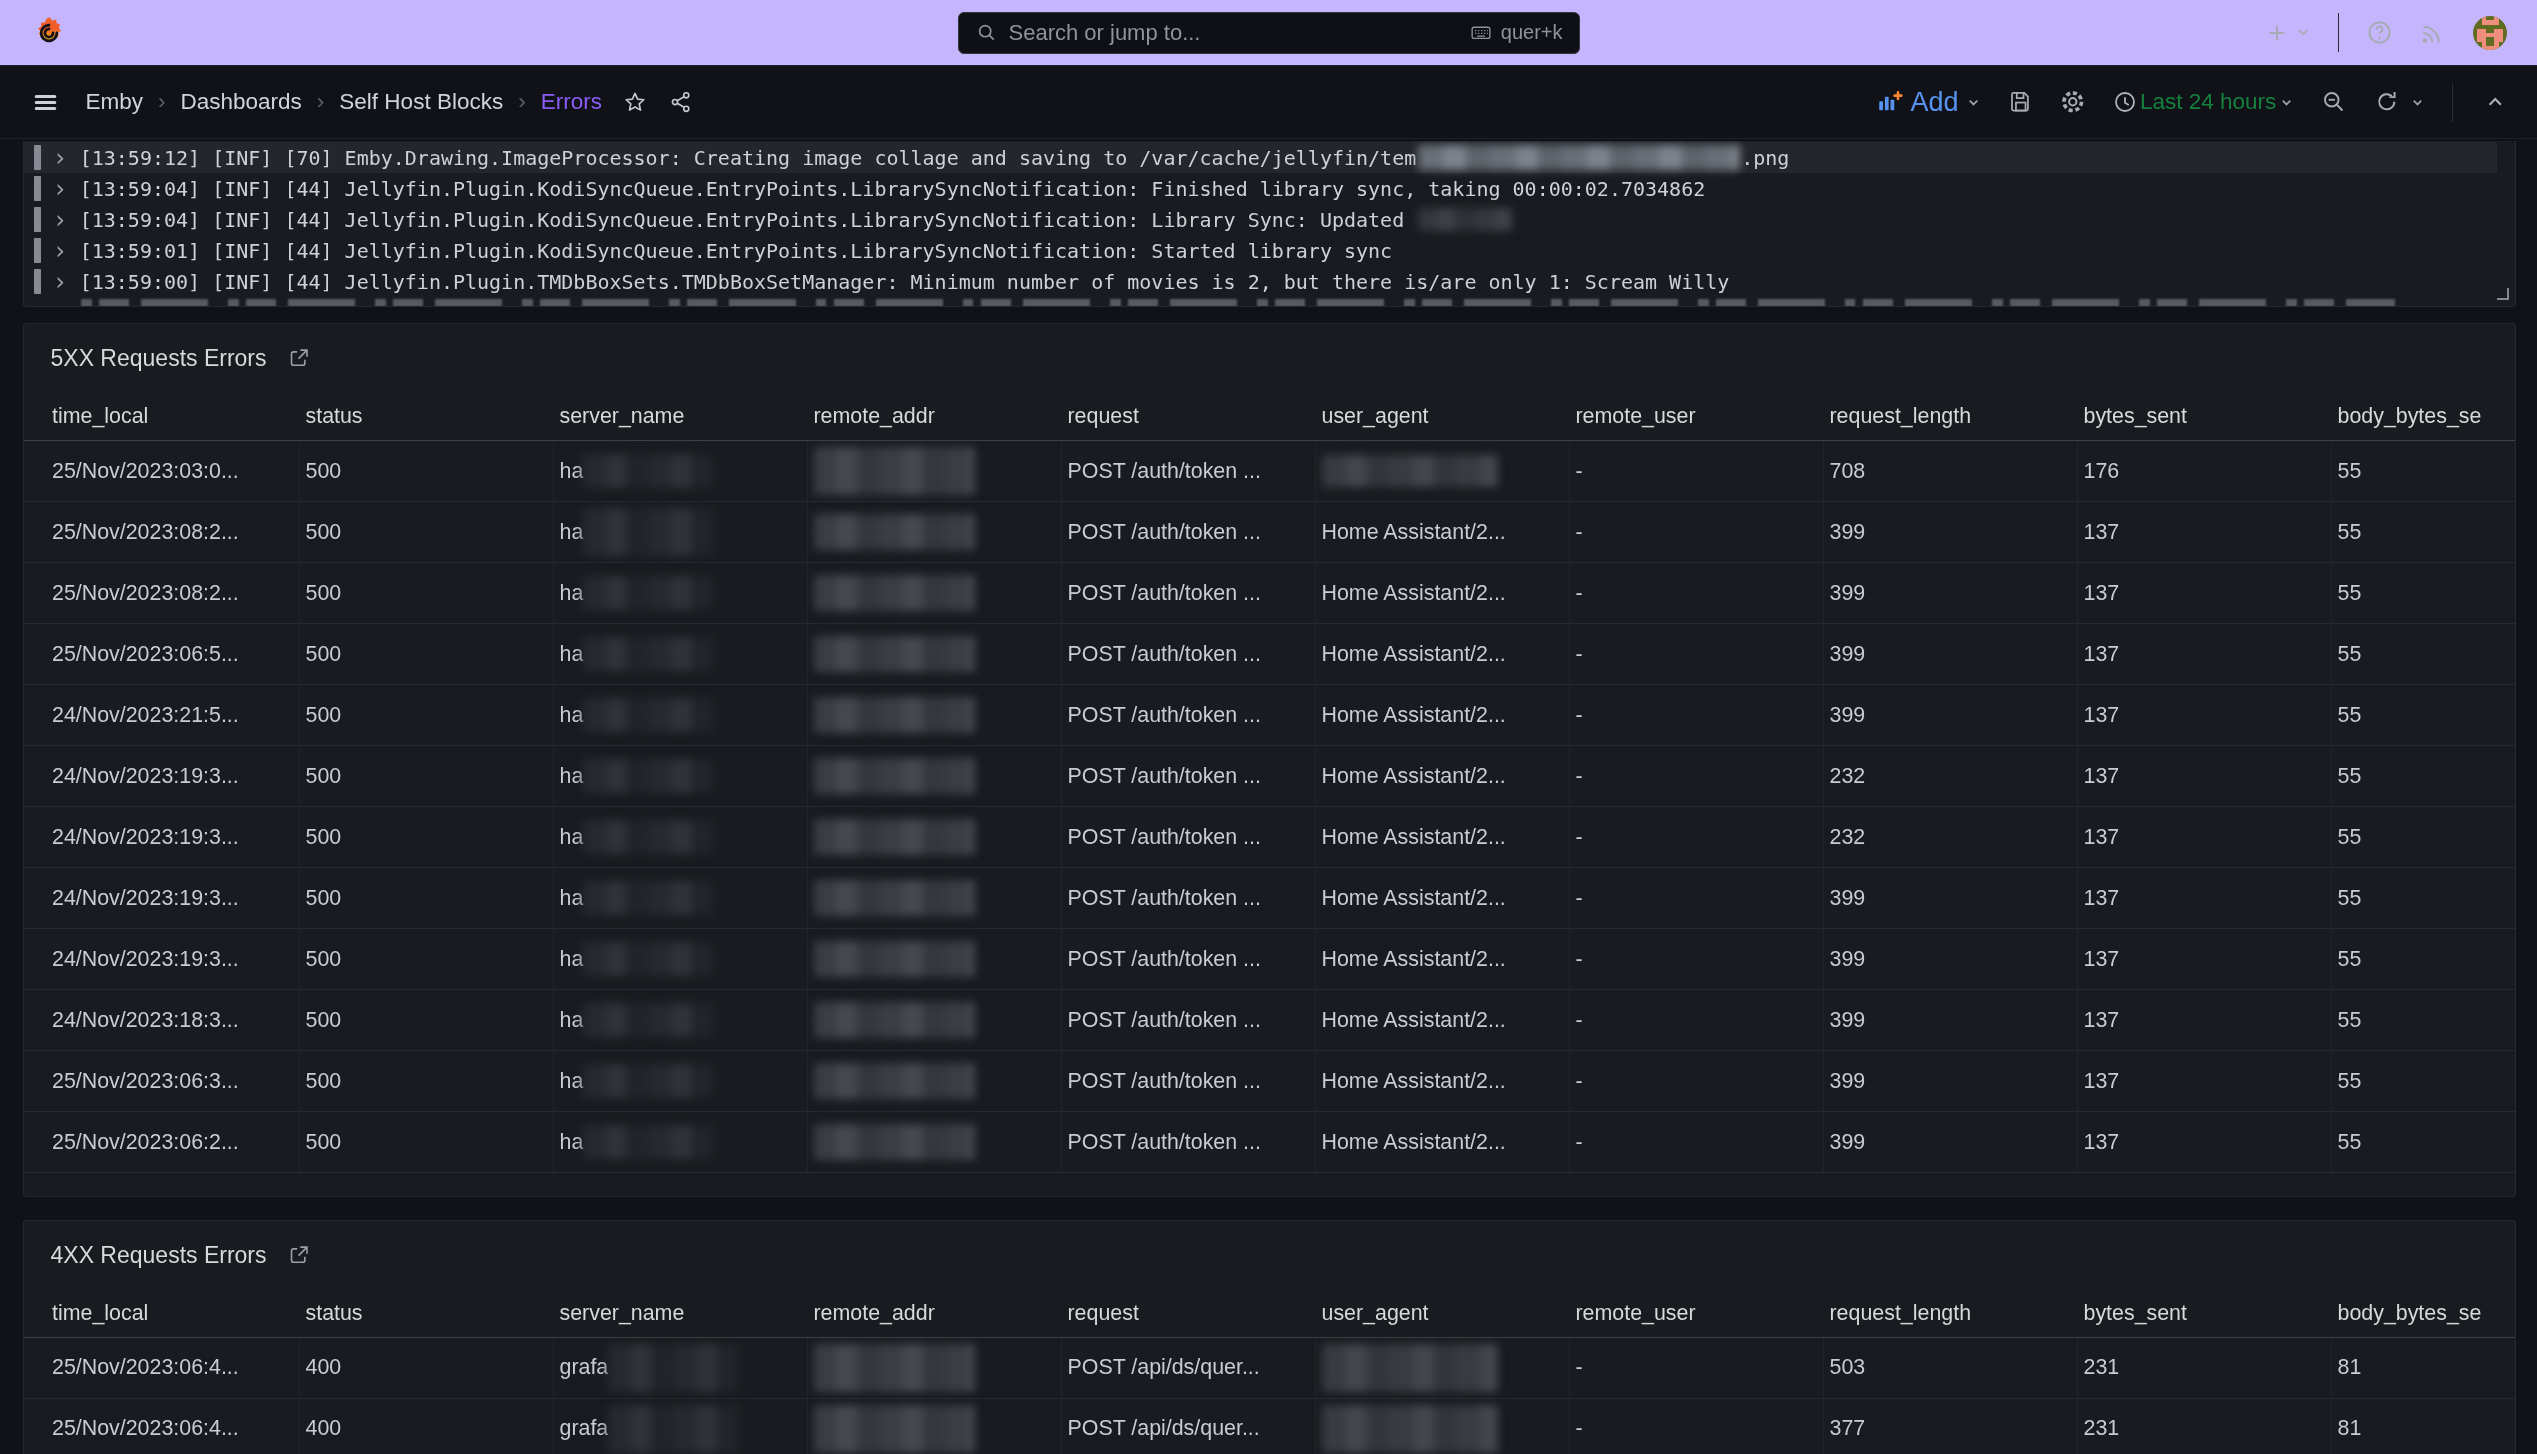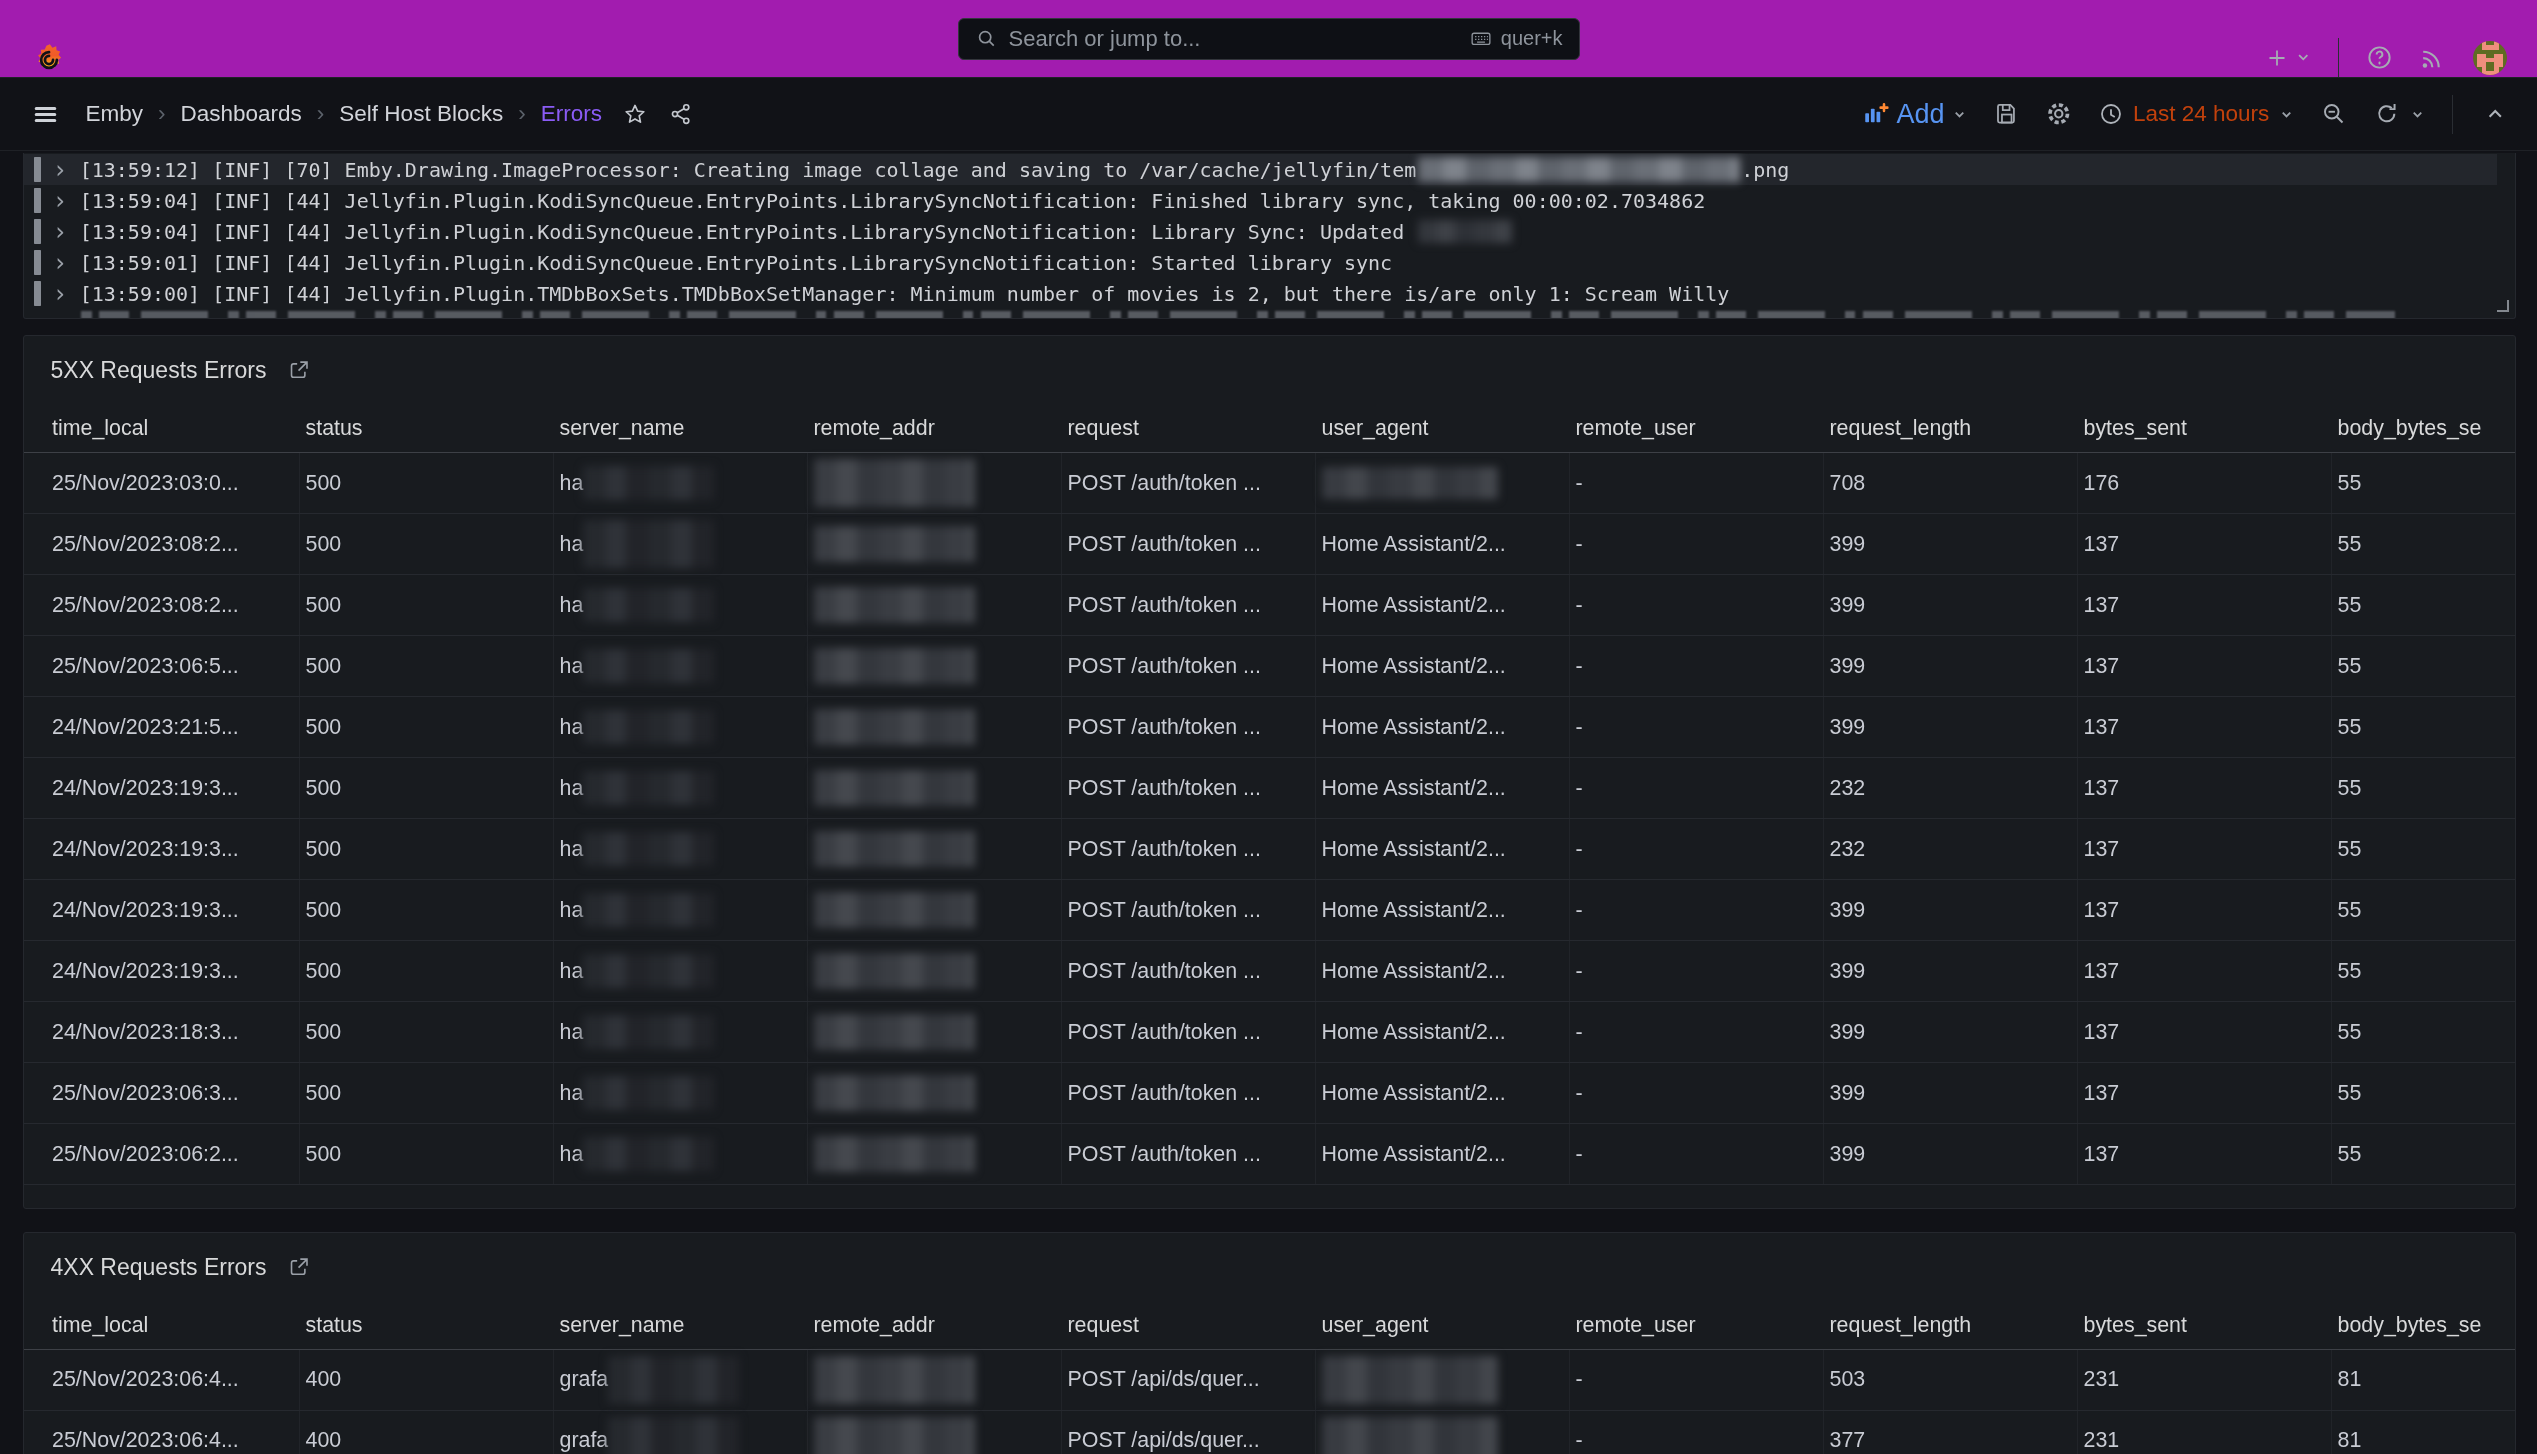--- a/index.html
+++ b/index.html
@@ -1,21 +1,21 @@
 <!DOCTYPE html>
 <html style="font-size:12px"><head>
 <meta charset="utf-8">
 <style>
   * { box-sizing: border-box; margin: 0; padding: 0; }
   html,body{ width:2538px; height:1455px; overflow:hidden; background:#111217;
     font-family:"Liberation Sans", sans-serif; color:#ccccdc; }
 
   
-  .topbar{ height:78px; display:flex; align-items:flex-end; position:relative;
-    background:#a21caf; border-bottom:0.7px solid #1f2126; }
+  .topbar{ height:66px; display:flex; align-items:center; position:relative;
+    background:#c4b5fd; border-bottom:0.7px solid #1f2126; }
   .logo{ margin-left:31.5px; display:flex; }
   .searchbox{ position:absolute; left:50%; top:50%; transform:translate(-50%,-50%);
     width:622px; height:42px; background:#0e1015; border:0.7px solid #33363c; border-radius:6px;
     display:flex; align-items:center; padding:0 16.5px; gap:12px; cursor:text; }
   .search-ph{ color:#8e949c; font-size:22px; flex:1; white-space:nowrap; }
   .kbd-hint{ display:flex; align-items:center; gap:7.5px; color:#8e949c; font-size:20px; }
   .topbar-right{ margin-left:auto; display:flex; align-items:center; gap:27px;
     margin-right:31.5px; color:#a6abb3; }
   .icon-btn{ display:flex; align-items:center; gap:6px; cursor:pointer; color:#a6abb3; }
   .vdiv{ width:0.7px; height:39px; background:#2a2d33; }
@@ -25,21 +25,21 @@
   .navbar{ height:73px; display:flex; align-items:center; background:#111217;
     border-bottom:0.7px solid #1f2126; padding:0 31.5px; }
   .burger{ display:flex; cursor:pointer; color:#cfd2d8; }
   .breadcrumb{ display:flex; align-items:center; gap:15px; font-size:22.5px; margin-left:27px; }
   .crumb{ color:#d2d4da; cursor:pointer; white-space:nowrap; }
   .crumb.current{ color:#8b5cf6; cursor:default; }
   .sep{ color:#5c626b; font-size:22.5px; }
   .crumb-actions{ display:flex; align-items:center; gap:22.5px; margin-left:21px; color:#c3c7ce; }
   .nav-actions{ margin-left:auto; display:flex; align-items:center; gap:27px; color:#aeb3ba; }
   .addbtn{ display:flex; align-items:center; gap:7.5px; color:#5794F2; font-size:27px; cursor:pointer; }
-  .timepicker{ display:flex; align-items:center; gap:10px; color:#c2410c; font-size:22.5px; cursor:pointer; }
+  .timepicker{ display:flex; align-items:center; gap:3px; color:#15803d; font-size:22.5px; cursor:pointer; }
   .refresh-group{ display:flex; align-items:center; gap:10.5px; }
   .collapse-btn{ margin-left:4.5px; color:#aeb3ba; }
 
   
   .dash{ padding:0 22.5px; }
   .panel{ background:#181b1f; border:0.7px solid #25282e; border-radius:3px; }
 
   
   .log-panel{ margin-top:1.5px; height:166px; border-top:none; border-radius:0 0 3px 3px;
     position:relative; overflow:hidden; font-family:"DejaVu Sans Mono", monospace; padding-top:1.5px; }

